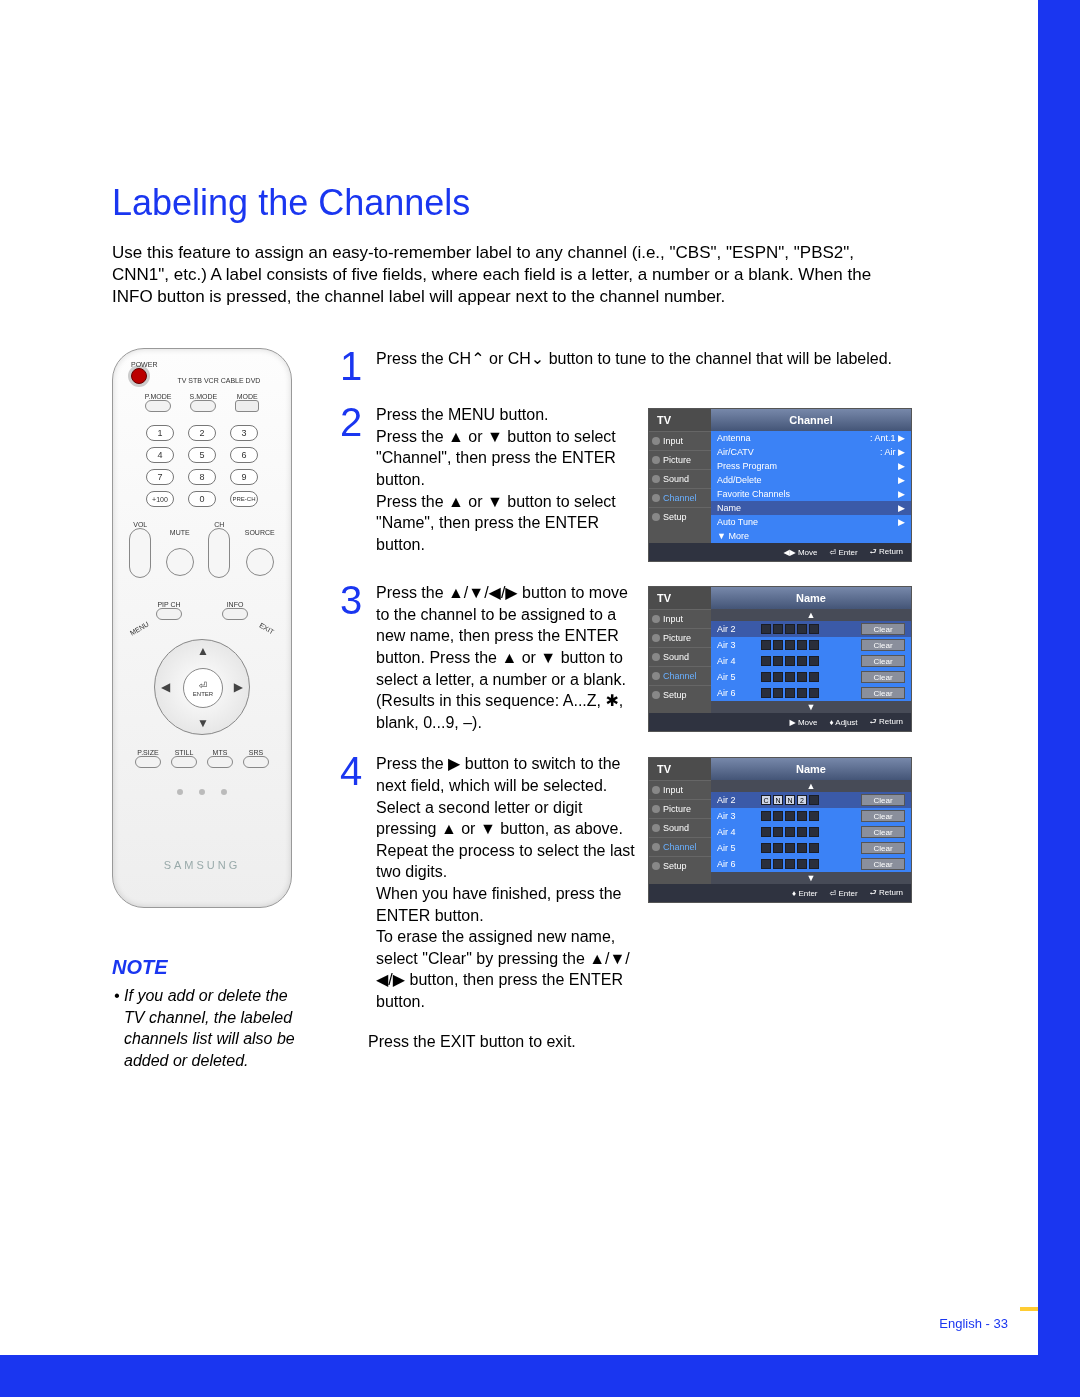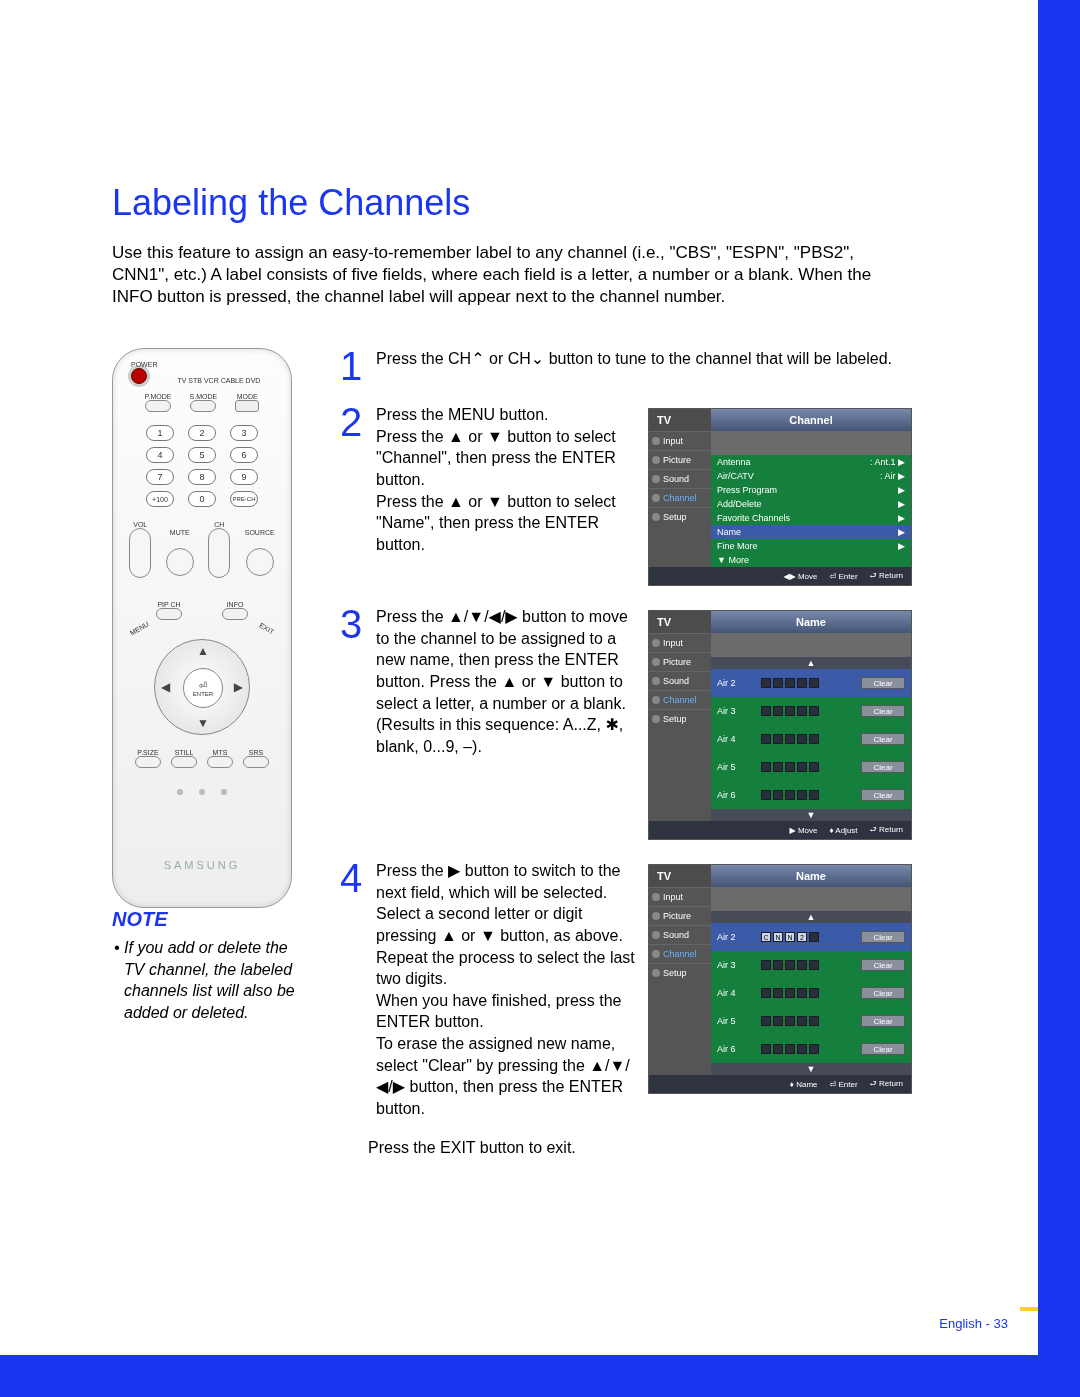--- a/index.html
+++ b/index.html
@@ -49,45 +49,45 @@
   .num { width:28px;height:16px;border-radius:8px;background:#fff;border:1px solid #777;font-size:9px;display:flex;align-items:center;justify-content:center;}
   .rocker { width:22px;height:50px;border-radius:12px;border:1px solid #888;background:#f6f6f6;}
   .circ { width:28px;height:28px;border-radius:50%;border:1px solid #888;background:#f6f6f6;}
   .dpad {
     width:96px;height:96px;border-radius:50%;background:radial-gradient(#fff,#ddd);
     border:1px solid #888;position:relative;margin:0 auto;
   }
   .dpad .center{position:absolute;left:28px;top:28px;width:40px;height:40px;border-radius:50%;background:#fff;border:1px solid #888;display:flex;flex-direction:column;align-items:center;justify-content:center;font-size:6px;}
   .dpad .arrow{position:absolute;font-size:12px;color:#444;}
   .brand {position:absolute;bottom:36px;width:100%;text-align:center;font-size:11px;letter-spacing:3px;color:#9aa;}
-  .note-h { color:#1a36f0; font-style:italic; font-weight:bold; font-size:20px; }
+  .note-h { color:#1a36f0; font-style:italic; font-weight:bold; font-size:20px; margin-top:48px; }
   .note-b { font-style:italic; font-size:16px; line-height:1.35; margin-top:6px; padding-left:12px; text-indent:-10px;}
   
   .step { display:flex; gap:12px; margin-bottom:20px; align-items:flex-start; }
   .step .n { color:#1a36f0; font-size:40px; font-weight:300; line-height:0.9; font-family: Arial, sans-serif; width:24px; flex:none; }
   .step .t { font-size:16px; line-height:1.35; width:260px; }
   .step.full .t { width:560px; }
   .final { font-size:16px; margin-top:14px; margin-left:28px; }
   
   .osd {
     width:264px; border:1px solid #555; font-size:10px; color:#fff;
     background:#6b6b6b; margin-top:4px;
   }
   .osd .titlebar{display:flex;height:22px;}
   .osd .tv{width:62px;background:#4c4c4c;display:flex;align-items:center;padding-left:8px;font-weight:bold;font-size:11px;}
   .osd .ttl{flex:1;background:linear-gradient(#7788aa,#445577);display:flex;align-items:center;justify-content:center;font-weight:bold;font-size:11px;}
   .osd .body{display:flex;border-radius:9px;}
   .osd .side{width:62px;background:#555;}
   .osd .sitem{height:19px;display:flex;align-items:center;padding-left:14px;font-size:9px;border-top:1px solid #666;position:relative;}
   .osd .sitem::before{content:"";position:absolute;left:3px;top:5px;width:8px;height:8px;border-radius:50%;background:#888;}
   .osd .sitem.act{color:#6ab0ff;}
-  .osd .main{flex:1;background:#15803d;margin-top:24px;}
+  .osd .main{flex:1;background:#3b82f6;}
   .osd .mrow{height:14px;display:flex;align-items:center;padding:0 6px;font-size:9px;justify-content:space-between;}
   .osd .mrow.hl{background:#3b5aa8;}
-  .osd .nrow{height:28px;display:flex;align-items:center;gap:6px;padding:0 6px;font-size:9px;}
+  .osd .nrow{height:16px;display:flex;align-items:center;gap:6px;padding:0 6px;font-size:9px;}
   .osd .nrow .ch{width:38px;}
   .osd .nrow .slots{display:flex;gap:2px;}
   .osd .nrow .slot{width:10px;height:10px;background:#2a2e3a;border:1px solid #1a1d26;}
   .osd .nrow .slot.f{background:#cfd6e6;color:#000;font-size:7px;display:flex;align-items:center;justify-content:center;}
   .osd .nrow .clear{margin-left:auto;width:44px;height:12px;background:#8a8f9c;border:1px solid #555;display:flex;align-items:center;justify-content:center;font-size:8px;}
   .osd .nrow.hl{background:#3b5aa8;}
   .osd .foot{height:18px;background:#2f3340;display:flex;align-items:center;justify-content:flex-end;gap:12px;padding-right:8px;font-size:8px;}
   .osd .arrowdn{height:12px;display:flex;align-items:center;justify-content:center;font-size:9px;background:#474b57;}
   .pagenum { position:absolute; right:72px; bottom:66px; font-size:13px; color:#1a36f0; }
   .tick { position:absolute; right:42px; bottom:86px; width:18px; height:4px; background:#ffcc33; }
@@ -268,21 +268,21 @@
                 </div>
                 <div class="mrow">
                   <span>Favorite Channels</span>
                   <span> ▶</span>
                 </div>
                 <div class="mrow hl">
                   <span>Name</span>
                   <span> ▶</span>
                 </div>
                 <div class="mrow">
-                  <span>Fine More</span>
+                  <span>Auto Tune</span>
                   <span> ▶</span>
                 </div>
                 <div class="mrow">
                   <span>▼ More</span>
                   <span> </span>
                 </div>
               </div>
           </div>
           <div class="foot">
               <span>◀▶ Move</span>
@@ -454,21 +454,21 @@
                       <span class="slot"></span>
                       <span class="slot"></span>
                     </span>
                     <span class="clear">Clear</span>
                   </div>
                 </div>
                 <div class="arrowdn">▼</div>
               </div>
           </div>
           <div class="foot">
-              <span>♦ Name</span>
+              <span>♦ Enter</span>
               <span>⏎ Enter</span>
               <span>⮐ Return</span>
             </div>
         </div>
       </div>
 
       <div class="final">Press the EXIT button to exit.</div>
     </div>
   </div>
 </div>

